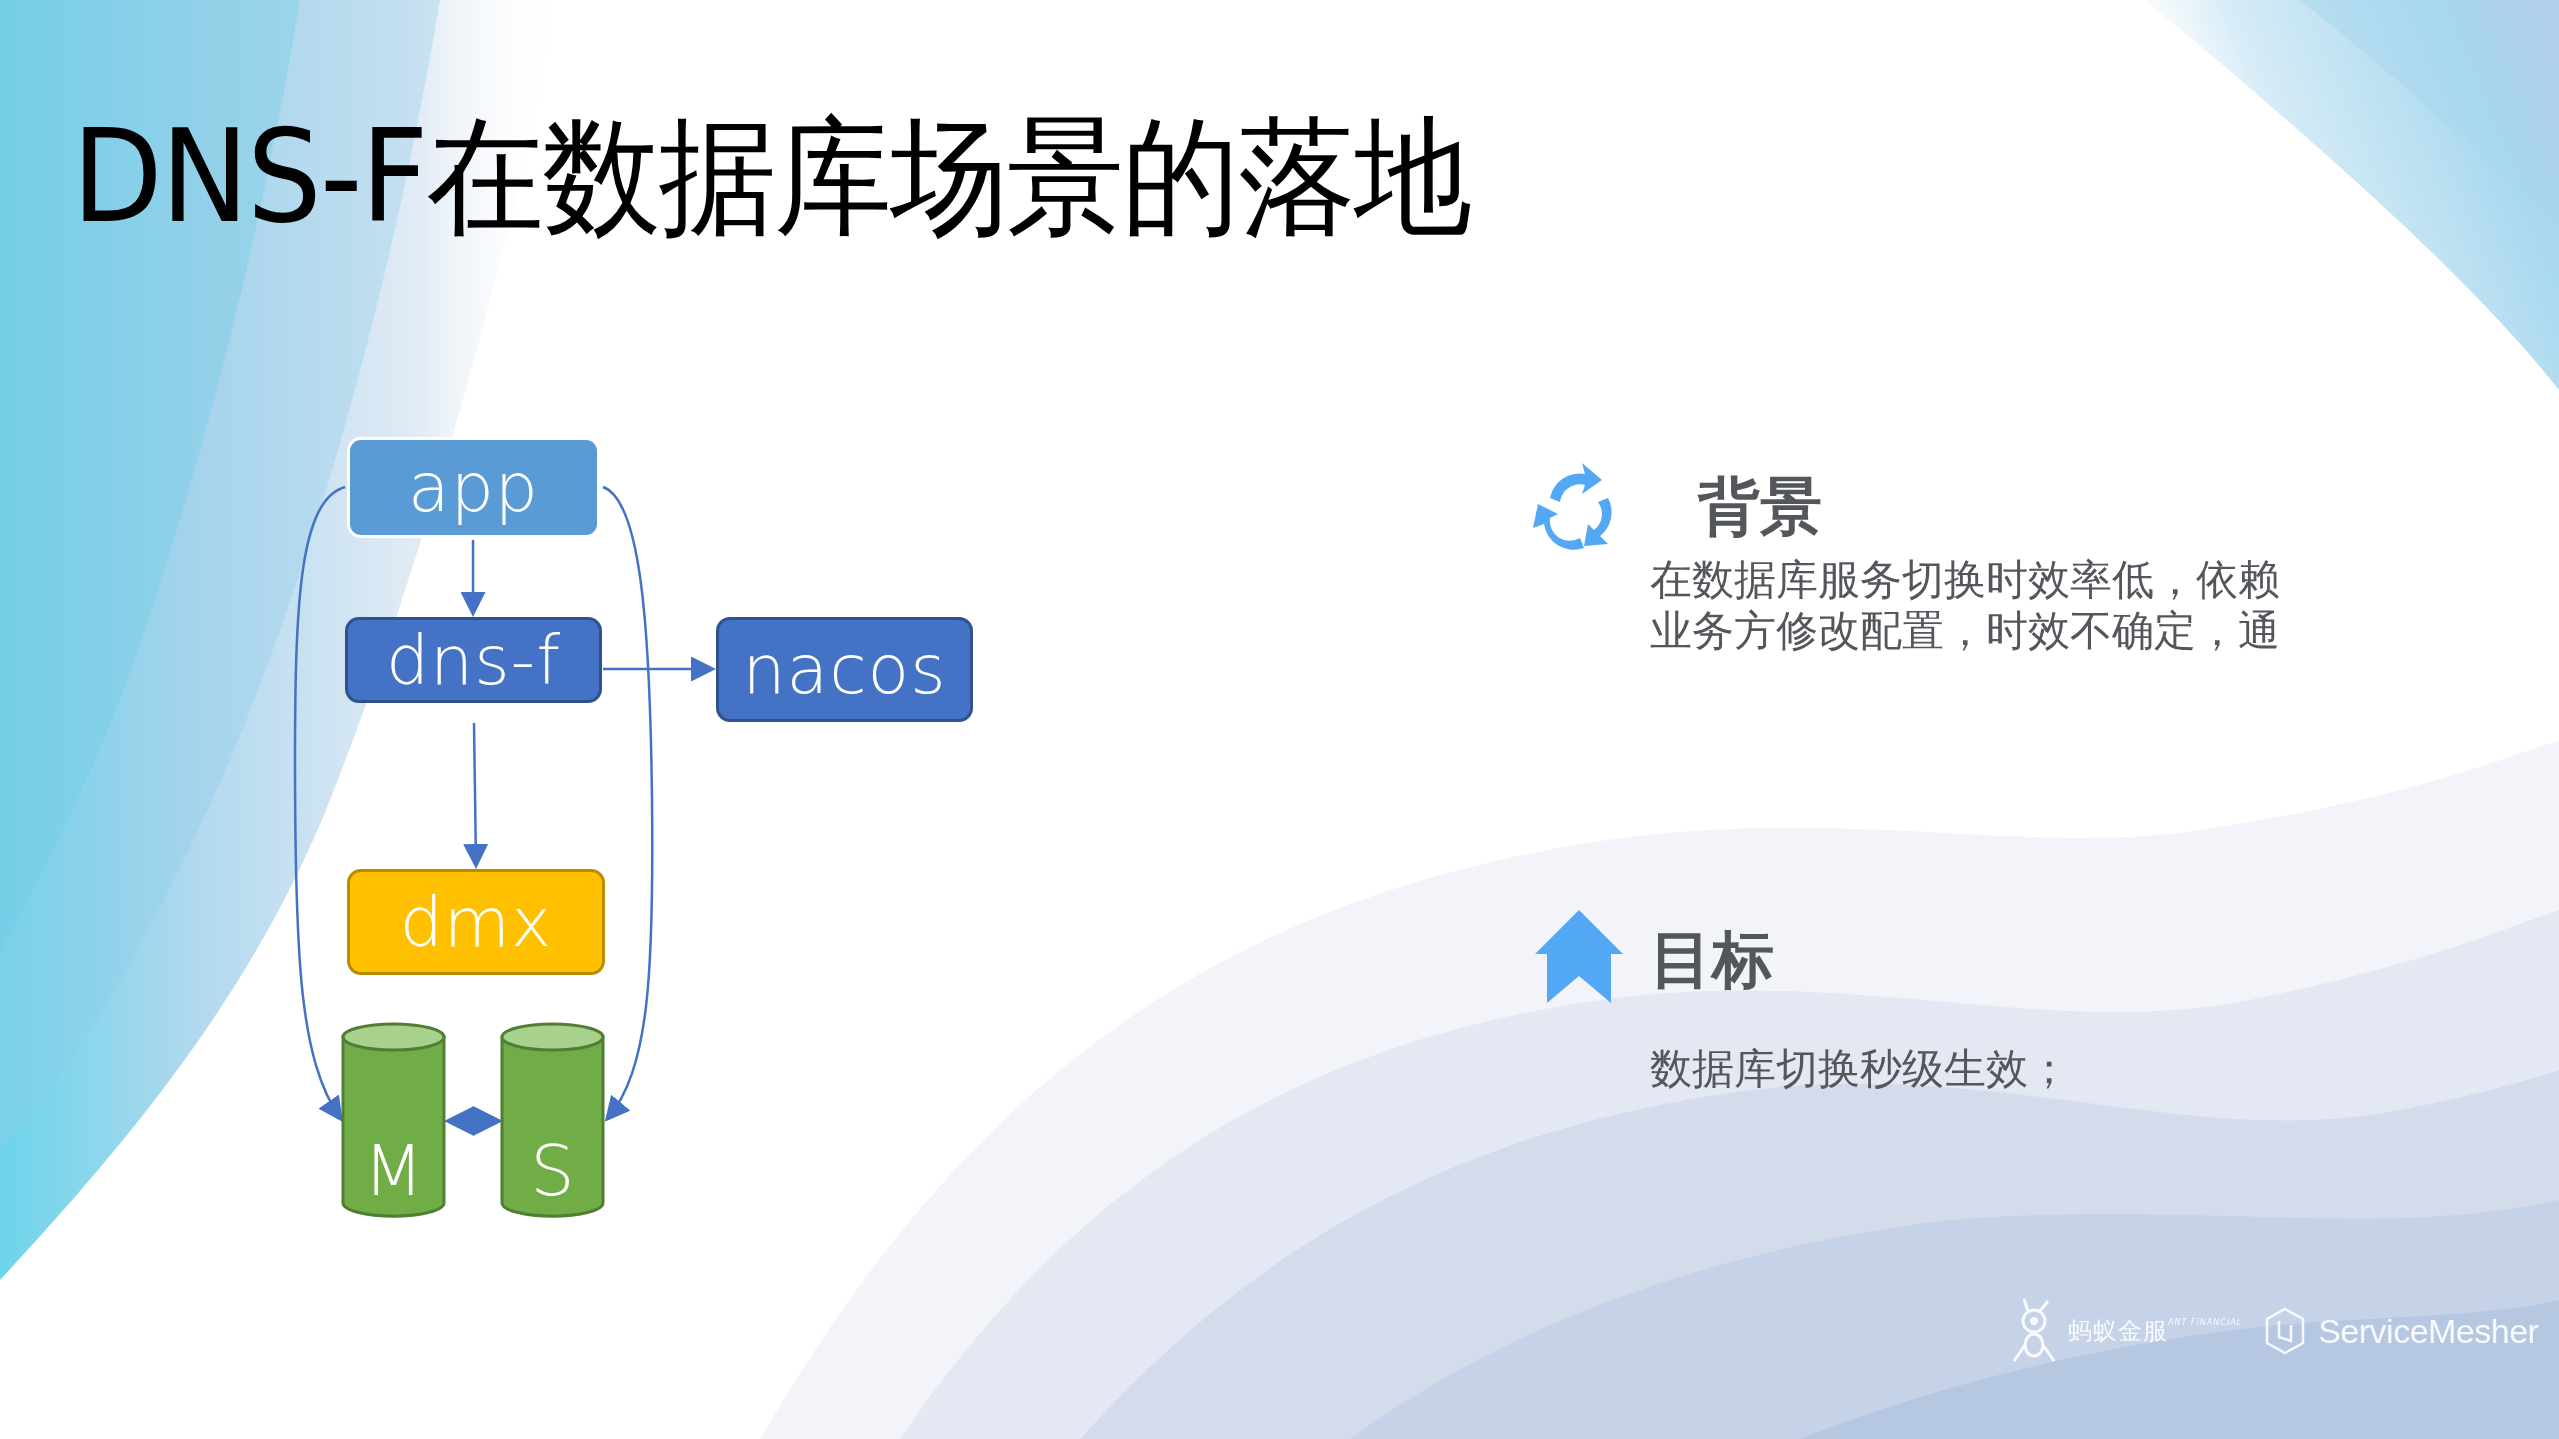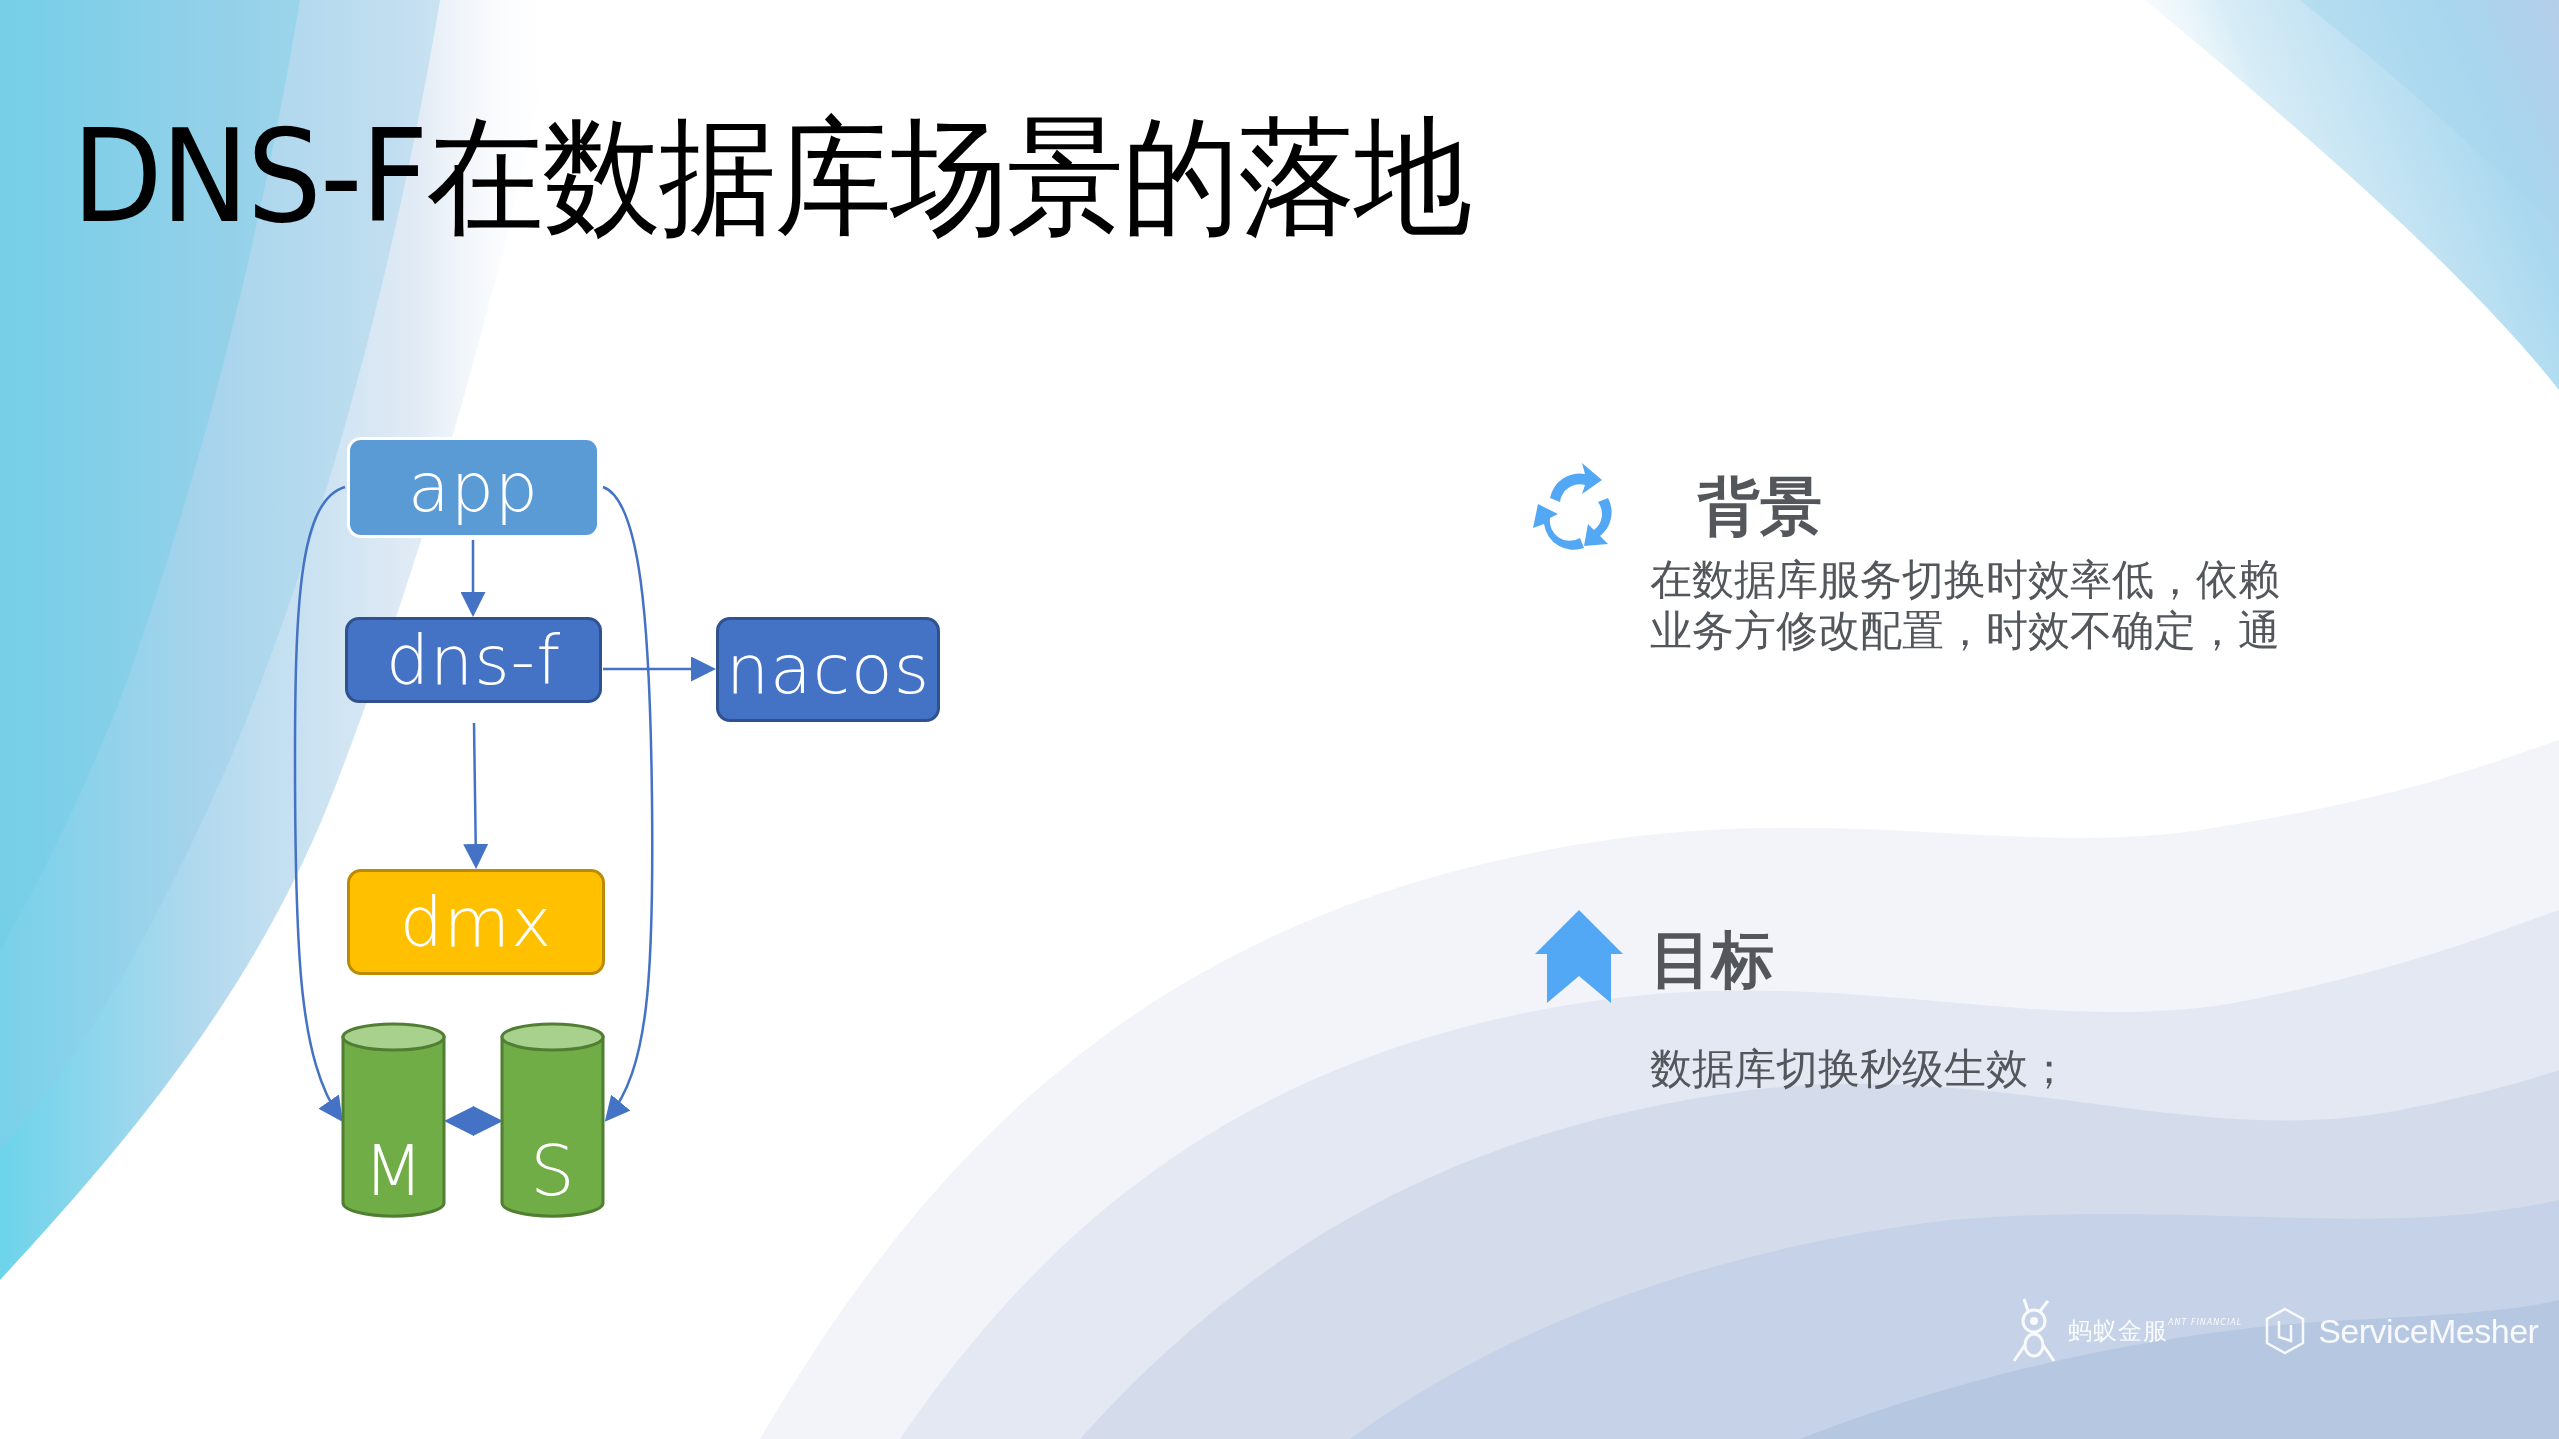--- a/index.html
+++ b/index.html
@@ -17,21 +17,21 @@
   }
   .diagram { position: absolute; left: 0; top: 0; width: 2559px; height: 1439px; z-index: 2; }
   .node {
     position: absolute; box-sizing: border-box; border-radius: 14px;
     display: flex; align-items: center; justify-content: center;
     color: #ffffff; font-size: 68px; font-family: "DejaVu Sans", sans-serif;
     font-weight: 300; letter-spacing: 1px; text-align: right;
   }
   .node-app { left: 347px; top: 437px; width: 253px; height: 101px; background: #5b9bd5; border: 3px solid #ffffff; }
   .node-dnsf { left: 345px; top: 617px; width: 257px; height: 86px; background: #4472c4; border: 3px solid #2f528f; }
-  .node-nacos { left: 716px; top: 617px; width: 224px; height: 105px; background: #4472c4; border: 3px solid #2f528f; }
+  .node-nacos { left: 716px; top: 617px; width: 257px; height: 105px; background: #4472c4; border: 3px solid #2f528f; }
   .node-dmx { left: 347px; top: 869px; width: 258px; height: 106px; background: #ffc000; border: 3px solid #bc8c00; }
   .cyl-label {
     position: absolute; color: #ffffff; font-size: 70px; font-family: "DejaVu Sans", sans-serif;
     width: 101px; text-align: center; font-weight: 300;
   }
   .section { position: absolute; z-index: 3; }
   .sec-title {
     position: absolute; font-size: 62px; font-weight: bold; color: #53575c;
     font-family: "DejaVu Sans", sans-serif; white-space: nowrap;
   }

